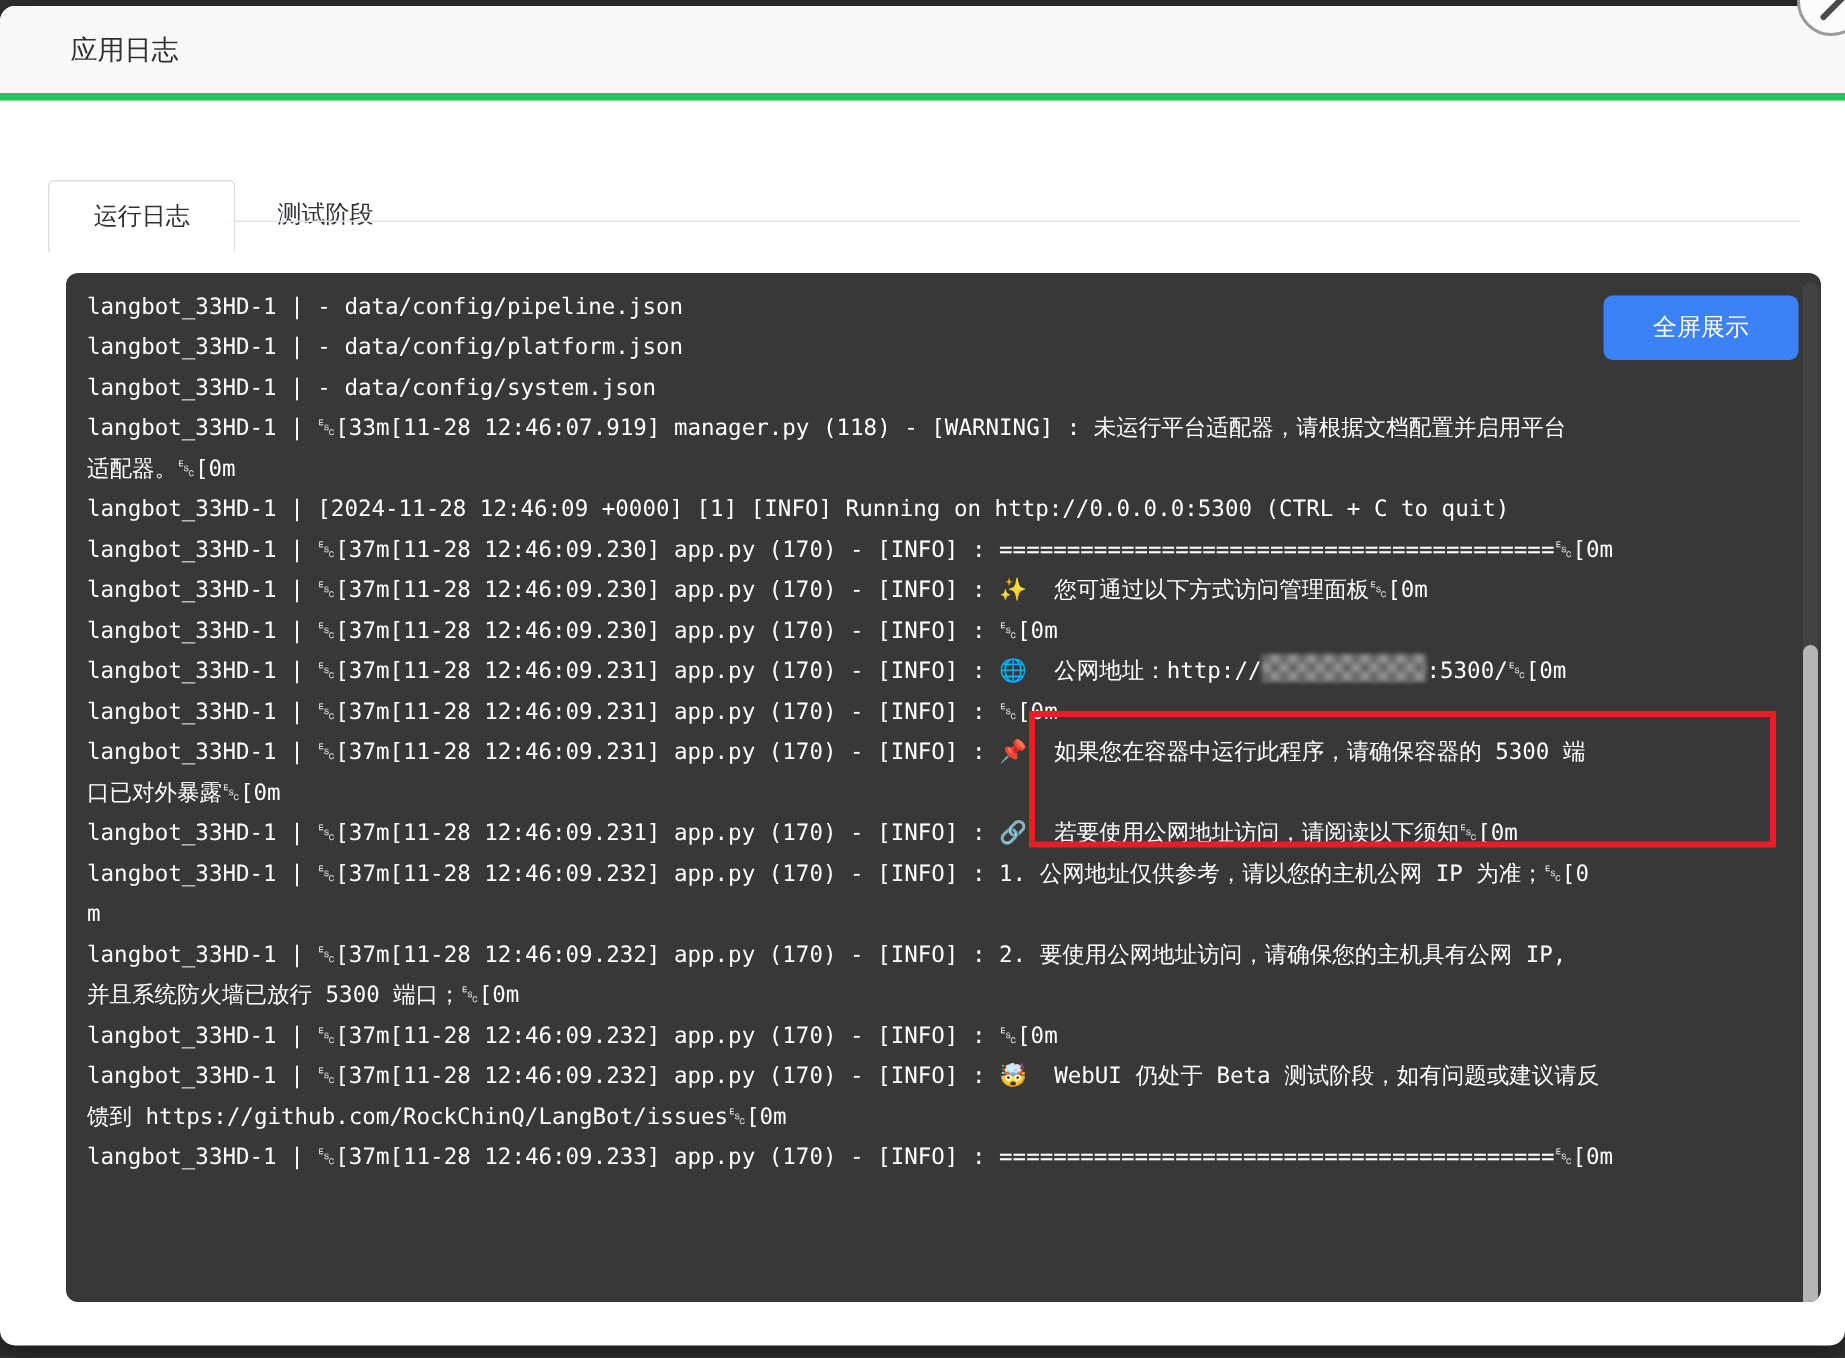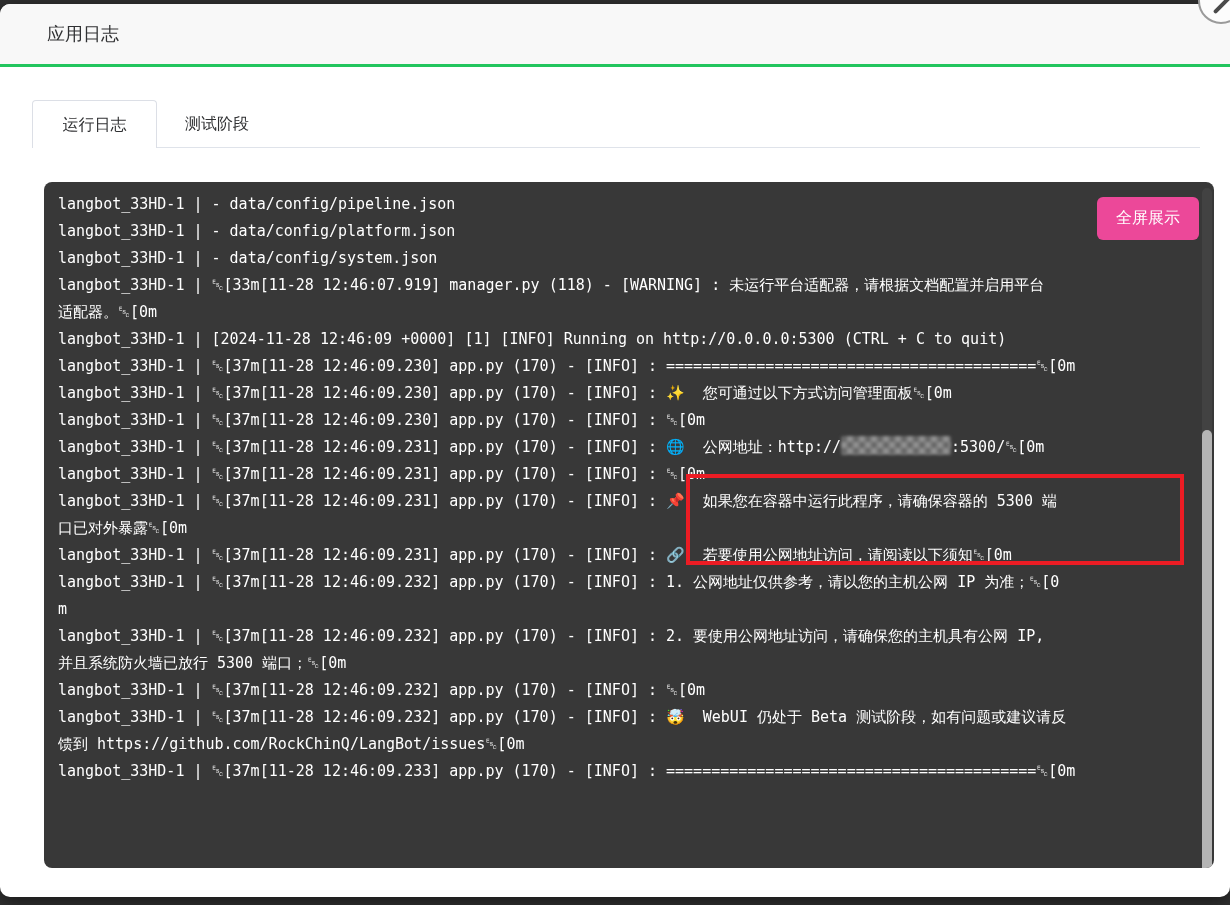--- a/index.html
+++ b/index.html
@@ -7,33 +7,33 @@
     width:1230px;height:905px;position:relative;overflow:hidden;
     background:#303030;
     font-family:"Liberation Sans", sans-serif;
   }
   .dialog{
     position:absolute;left:0;right:0;top:4px;bottom:8px;
     background:#ffffff;border-radius:10px;overflow:hidden;
     box-shadow:0 4px 18px rgba(0,0,0,0.5);
   }
   .dialog-header{
-    height:63px;background:#f8f8f8;border-bottom:3px solid #22c55e;
+    height:63px;background:#f8f8f8;border-bottom:5px solid #22c55e;
     display:flex;align-items:center;padding:0 47px;box-sizing:border-box;
   }
   .dialog-title{font-size:18px;color:#303133;}
   .tabs{
     position:absolute;left:32px;right:30px;top:96px;height:48px;
   }
   .tab-baseline{
     position:absolute;left:0;right:0;bottom:0;height:1px;background:#dfe3ea;
   }
   .tab{
     position:relative;float:left;height:48px;line-height:48px;
-    font-size:16px;color:#303133;box-sizing:border-box;cursor:pointer;
+    font-size:16px;color:#303133;box-sizing:border-box;cursor:pointer;margin-top:20px;
   }
   .tab.active{
     width:125px;text-align:center;background:#ffffff;
     border:1px solid #dcdfe6;border-bottom:none;border-radius:4px 4px 0 0;
     z-index:2;
   }
   .tab.inactive{padding:0 28px;}
   .terminal{
     position:absolute;left:44px;top:178px;width:1170px;height:686px;
     background:#383838;border-radius:8px;box-sizing:border-box;
@@ -41,22 +41,22 @@
     font-family:"DejaVu Sans Mono", monospace;
     font-size:15px;line-height:27px;color:#ffffff;
   }
   .log-line{white-space:pre-wrap;word-break:break-all;}
   .redacted{
     display:inline-block;width:110px;height:19px;vertical-align:-3px;
     background:repeating-conic-gradient(#8f8f8f 0% 25%, #696969 0% 50%) 0 0/12px 12px;
     filter:blur(1.5px);border-radius:2px;
   }
   .fullscreen-btn{
-    position:absolute;top:15px;right:15px;width:102px;height:43px;
-    background:#ec4899;color:#ffffff;border:none;border-radius:6px;
+    position:absolute;top:15px;right:15px;width:130px;height:43px;
+    background:#3b82f6;color:#ffffff;border:none;border-radius:6px;
     font-size:16px;font-family:"Liberation Sans", sans-serif;cursor:pointer;
     display:flex;align-items:center;justify-content:center;z-index:5;
   }
   .annotation-box{
     position:absolute;left:642px;top:292px;width:498px;height:91px;
     border:4px solid #ec1c24;box-sizing:border-box;z-index:4;pointer-events:none;
   }
   .scroll-track{
     position:absolute;right:2px;top:6px;bottom:6px;width:10px;
     background:#424242;border-radius:5px;z-index:6;

